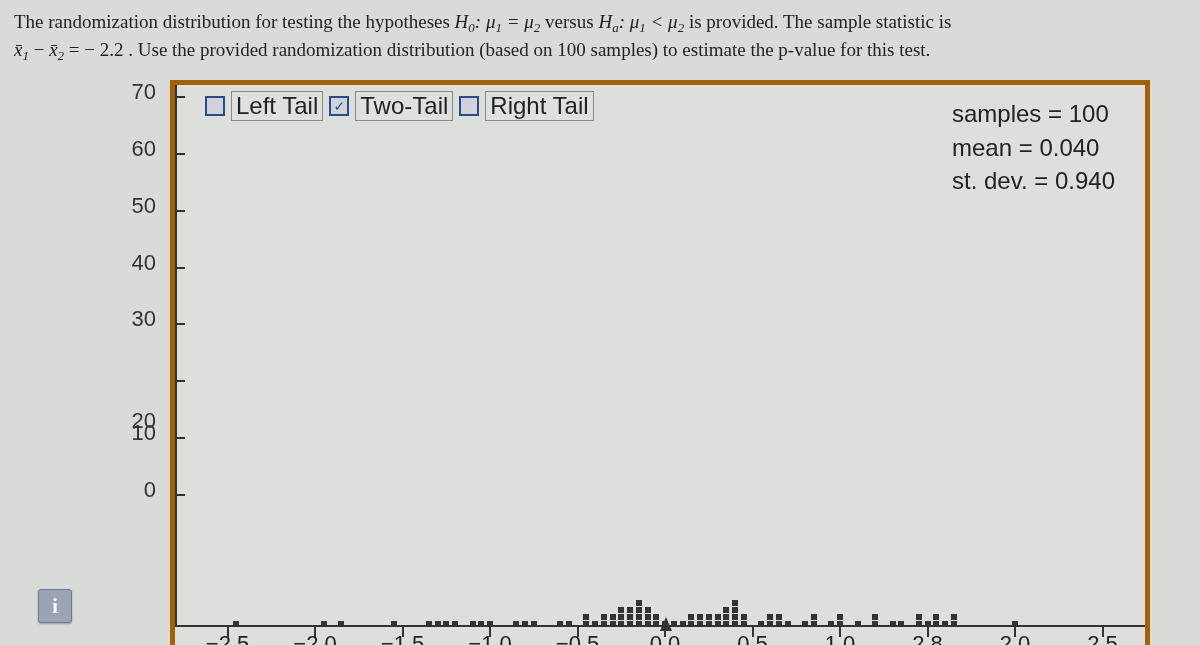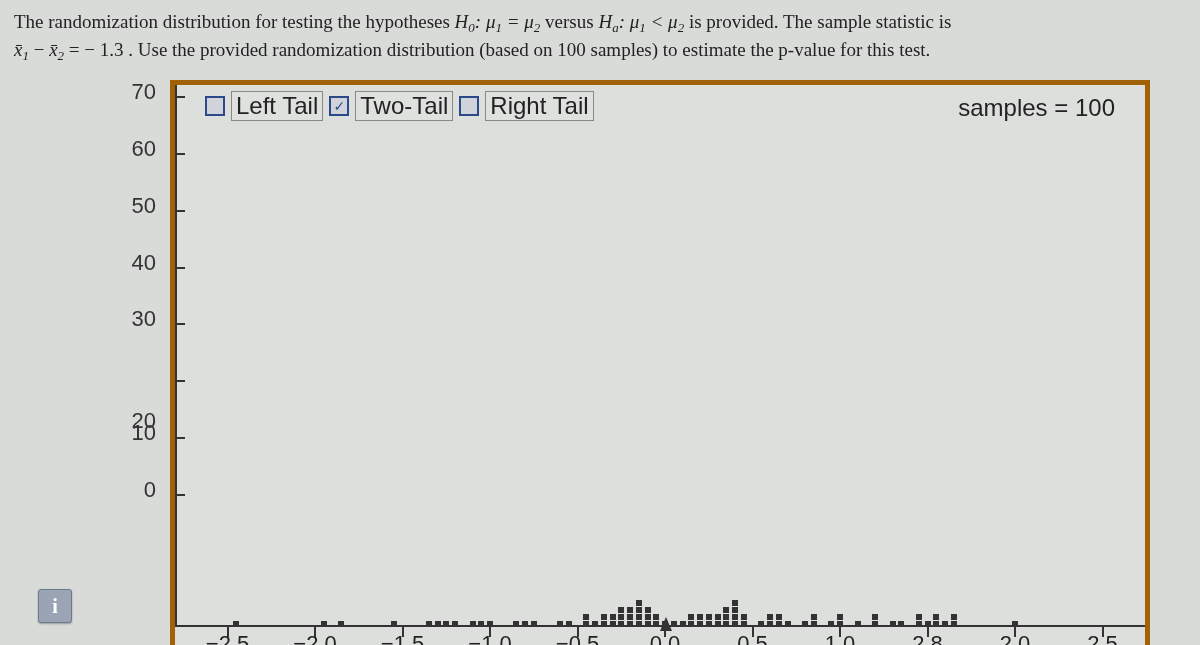--- a/index.html
+++ b/index.html
@@ -83,21 +83,21 @@
     content: "✓";
   }
   .ctrl-label {
     border: 1px solid #888;
     padding: 0 4px;
     background: #dfe1df;
   }
   .stats-box {
     position: absolute;
     right: 30px;
-    top: 6px;
+    top: 12px;
     font-family: Arial, sans-serif;
     font-size: 24px;
     line-height: 1.4;
     text-align: left;
     color: #222;
   }
   .x-axis-line {
     position: absolute;
     left: 0; right: 0;
     bottom: 70px;
@@ -171,21 +171,21 @@
   <span>The randomization distribution for testing the hypotheses </span>
   <span class="ital"><span>H</span><span class="sub">0</span>: <span>μ</span><span class="sub">1</span><span> = </span><span>μ</span><span class="sub">2</span></span>
   <span> versus </span>
   <span class="ital"><span>H</span><span class="sub">a</span>: <span>μ</span><span class="sub">1</span><span> &lt; </span><span>μ</span><span class="sub">2</span></span>
   <span> is provided. The sample statistic is</span>
   <br>
   <span class="ital"><span>x̄</span><span class="sub">1</span></span>
   <span> − </span>
   <span class="ital"><span>x̄</span><span class="sub">2</span></span>
   <span> = </span>
-  <span>− 1.3</span>
+  <span>− 2.2</span>
   <span>. Use the provided randomization distribution (based on 100 samples) to estimate the p-value for this test.</span>
 </div>
 
 <div class="y-axis-labels" id="y-axis-labels">
     <div class="y-tick" style="top: 410px;">0</div>
     <div class="y-tick" style="top: 353.143px;">10</div>
     <div class="y-tick" style="top: 296.286px; margin-top: 45px;">20</div>
     <div class="y-tick" style="top: 239.429px;">30</div>
     <div class="y-tick" style="top: 182.571px;">40</div>
     <div class="y-tick" style="top: 125.714px;">50</div>
@@ -201,20 +201,22 @@
     <span class="cbox" id="cb-left"></span>
     <span class="ctrl-label">Left Tail</span>
     <span class="cbox checked" id="cb-two"></span>
     <span class="ctrl-label">Two-Tail</span>
     <span class="cbox" id="cb-right"></span>
     <span class="ctrl-label">Right Tail</span>
   </div>
 
   <div class="stats-box">
     <div><span>samples = </span><span>100</span></div>
+    <div><span>mean = </span><span>0.040</span></div>
+    <div><span>st. dev. = </span><span>0.940</span></div>
   </div>
 
   <div id="plot" class="plot-area"></div>
 
   <div class="null-label">null = 0</div>
 <div class="y-tick-mark" style="top: 410px;"></div>
     <div class="y-tick-mark" style="top: 353.143px;"></div>
     <div class="y-tick-mark" style="top: 296.286px;"></div>
     <div class="y-tick-mark" style="top: 239.429px;"></div>
     <div class="y-tick-mark" style="top: 182.571px;"></div>

